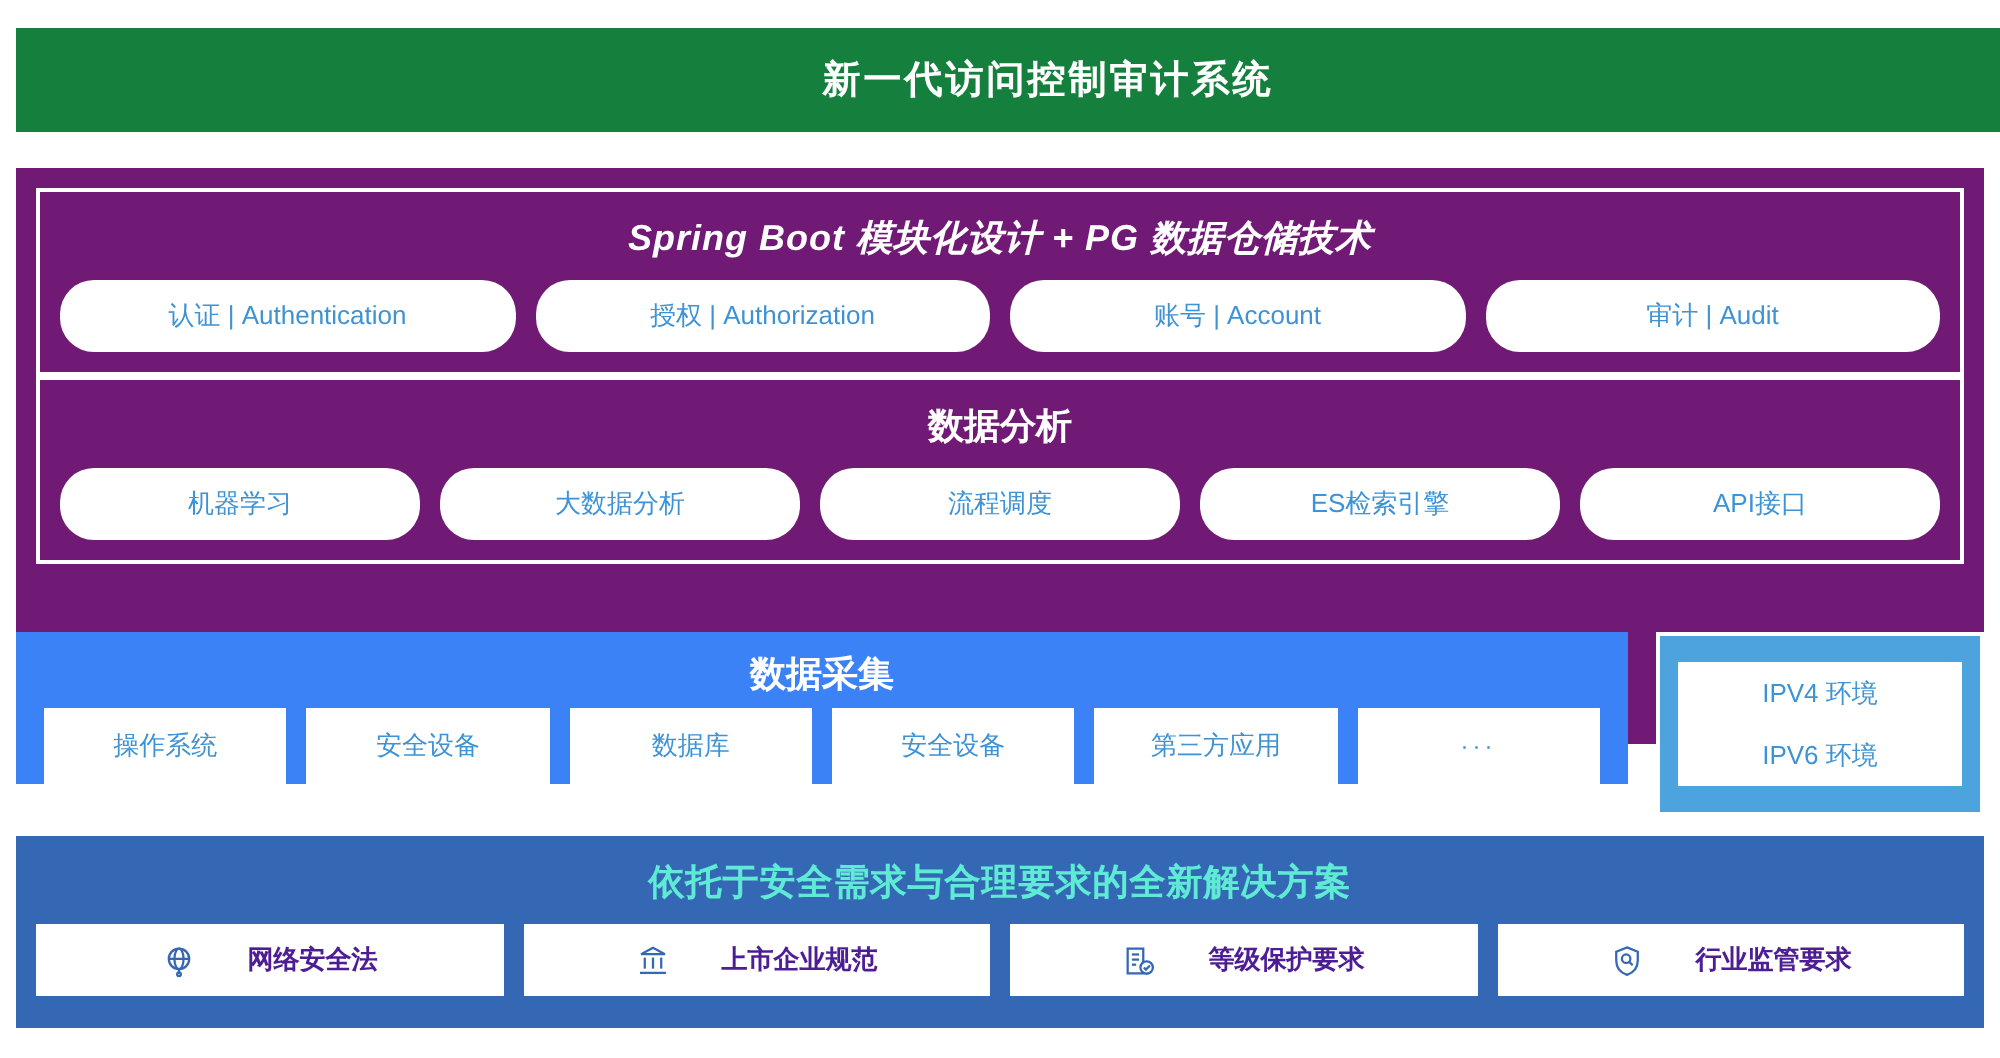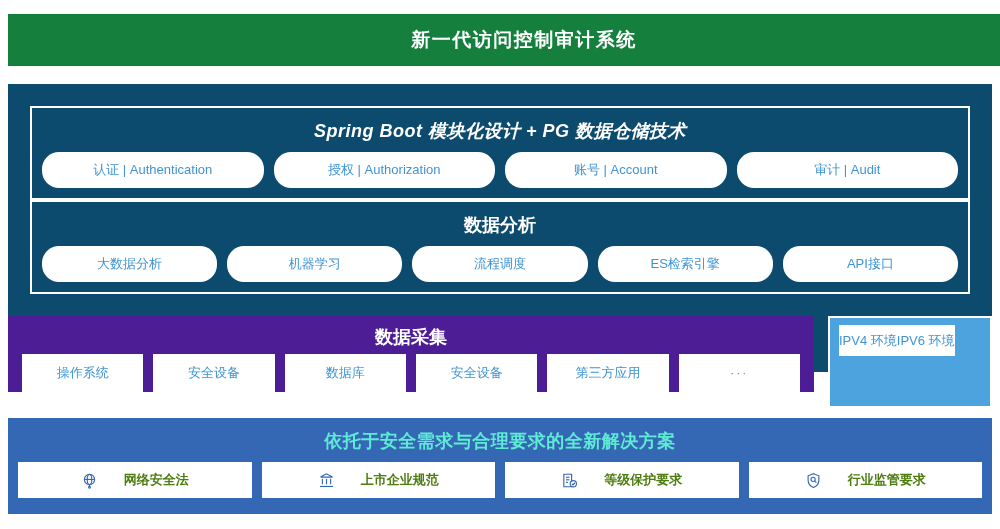--- a/index.html
+++ b/index.html
@@ -17,22 +17,22 @@
     background:#15803d;
     display:flex;align-items:center;justify-content:center;padding-left:24px;
   }
   .header-title{
     color:#ffffff;font-size:19px;font-weight:bold;letter-spacing:1.5px;
   }
 
   
   .platform-panel{
     position:absolute;left:8px;top:84px;width:984px;height:288px;
-    background:#0c4a6e;box-sizing:border-box;
-    padding:22px;
+    background:#701a75;box-sizing:border-box;
+    padding:10px;
   }
   .group{
     border:2px solid #ffffff;box-sizing:border-box;
     padding:8px 10px 10px 10px;
   }
   .group-title{
     color:#ffffff;text-align:center;font-size:18px;font-weight:bold;
     line-height:30px;margin-bottom:6px;
   }
   .group-title.italic{font-style:italic;letter-spacing:.5px;}
@@ -44,60 +44,60 @@
   }
   .group.spring{height:94px;}
   .group.analysis{height:94px;}
 
   
   .collect-wrap{
     position:absolute;left:8px;top:316px;width:984px;height:92px;
   }
   .collect-panel{
     position:absolute;left:0;top:0;width:806px;height:76px;
-    background:#4c1d95;box-sizing:border-box;padding:8px 14px 10px 14px;
+    background:#3b82f6;box-sizing:border-box;padding:8px 14px 10px 14px;
   }
   .collect-title{
     color:#ffffff;text-align:center;font-size:18px;font-weight:bold;
     line-height:26px;margin-bottom:4px;
   }
   .collect-row{display:flex;gap:10px;}
   .collect-card{
     flex:1;background:#ffffff;height:38px;
     display:flex;align-items:center;justify-content:center;
     color:#3f93d4;font-size:13px;white-space:nowrap;
   }
   .collect-card.ellipsis{color:#3f93d4;font-size:12px;letter-spacing:2px;}
   .ipv-panel{
     position:absolute;left:820px;top:0;width:164px;height:92px;
     background:#4da3dd;box-sizing:border-box;
     border:2px solid #ffffff;
     padding:7px 9px;
-    display:flex;justify-content:flex-start;
+    display:flex;flex-direction:column;justify-content:center;
   }
   .ipv-card{
     background:#ffffff;height:31px;
     display:flex;align-items:center;justify-content:center;
     color:#3f93d4;font-size:13px;
   }
 
   
   .compliance{
     position:absolute;left:8px;top:418px;width:984px;height:96px;
     background:#3568b4;box-sizing:border-box;padding:8px 10px 10px 10px;
   }
   .compliance-title{
     color:#5eead4;text-align:center;font-size:18px;font-weight:bold;
     line-height:30px;letter-spacing:.5px;margin-bottom:6px;
   }
   .compliance-row{display:flex;gap:10px;}
   .compliance-card{
     flex:1;background:#ffffff;height:36px;
     display:flex;align-items:center;justify-content:center;gap:26px;
-    color:#4d7c0f;font-size:13px;font-weight:bold;white-space:nowrap;
+    color:#4c1d95;font-size:13px;font-weight:bold;white-space:nowrap;
   }
   .compliance-card svg{display:block;}
 </style>
 </head>
 <body>
 
 <div class="page">
 
   <div class="header">
     <div class="header-title">新一代访问控制审计系统</div>
@@ -111,22 +111,22 @@
         <div class="card">认证 | Authentication</div>
         <div class="card">授权 | Authorization</div>
         <div class="card">账号 | Account</div>
         <div class="card">审计 | Audit</div>
       </div>
     </div>
 
     <div class="group analysis">
       <div class="group-title">数据分析</div>
       <div class="card-row">
+        <div class="card">机器学习</div>
         <div class="card">大数据分析</div>
-        <div class="card">机器学习</div>
         <div class="card">流程调度</div>
         <div class="card">ES检索引擎</div>
         <div class="card">API接口</div>
       </div>
     </div>
 
   </div>
 
   <div class="collect-wrap">
 

